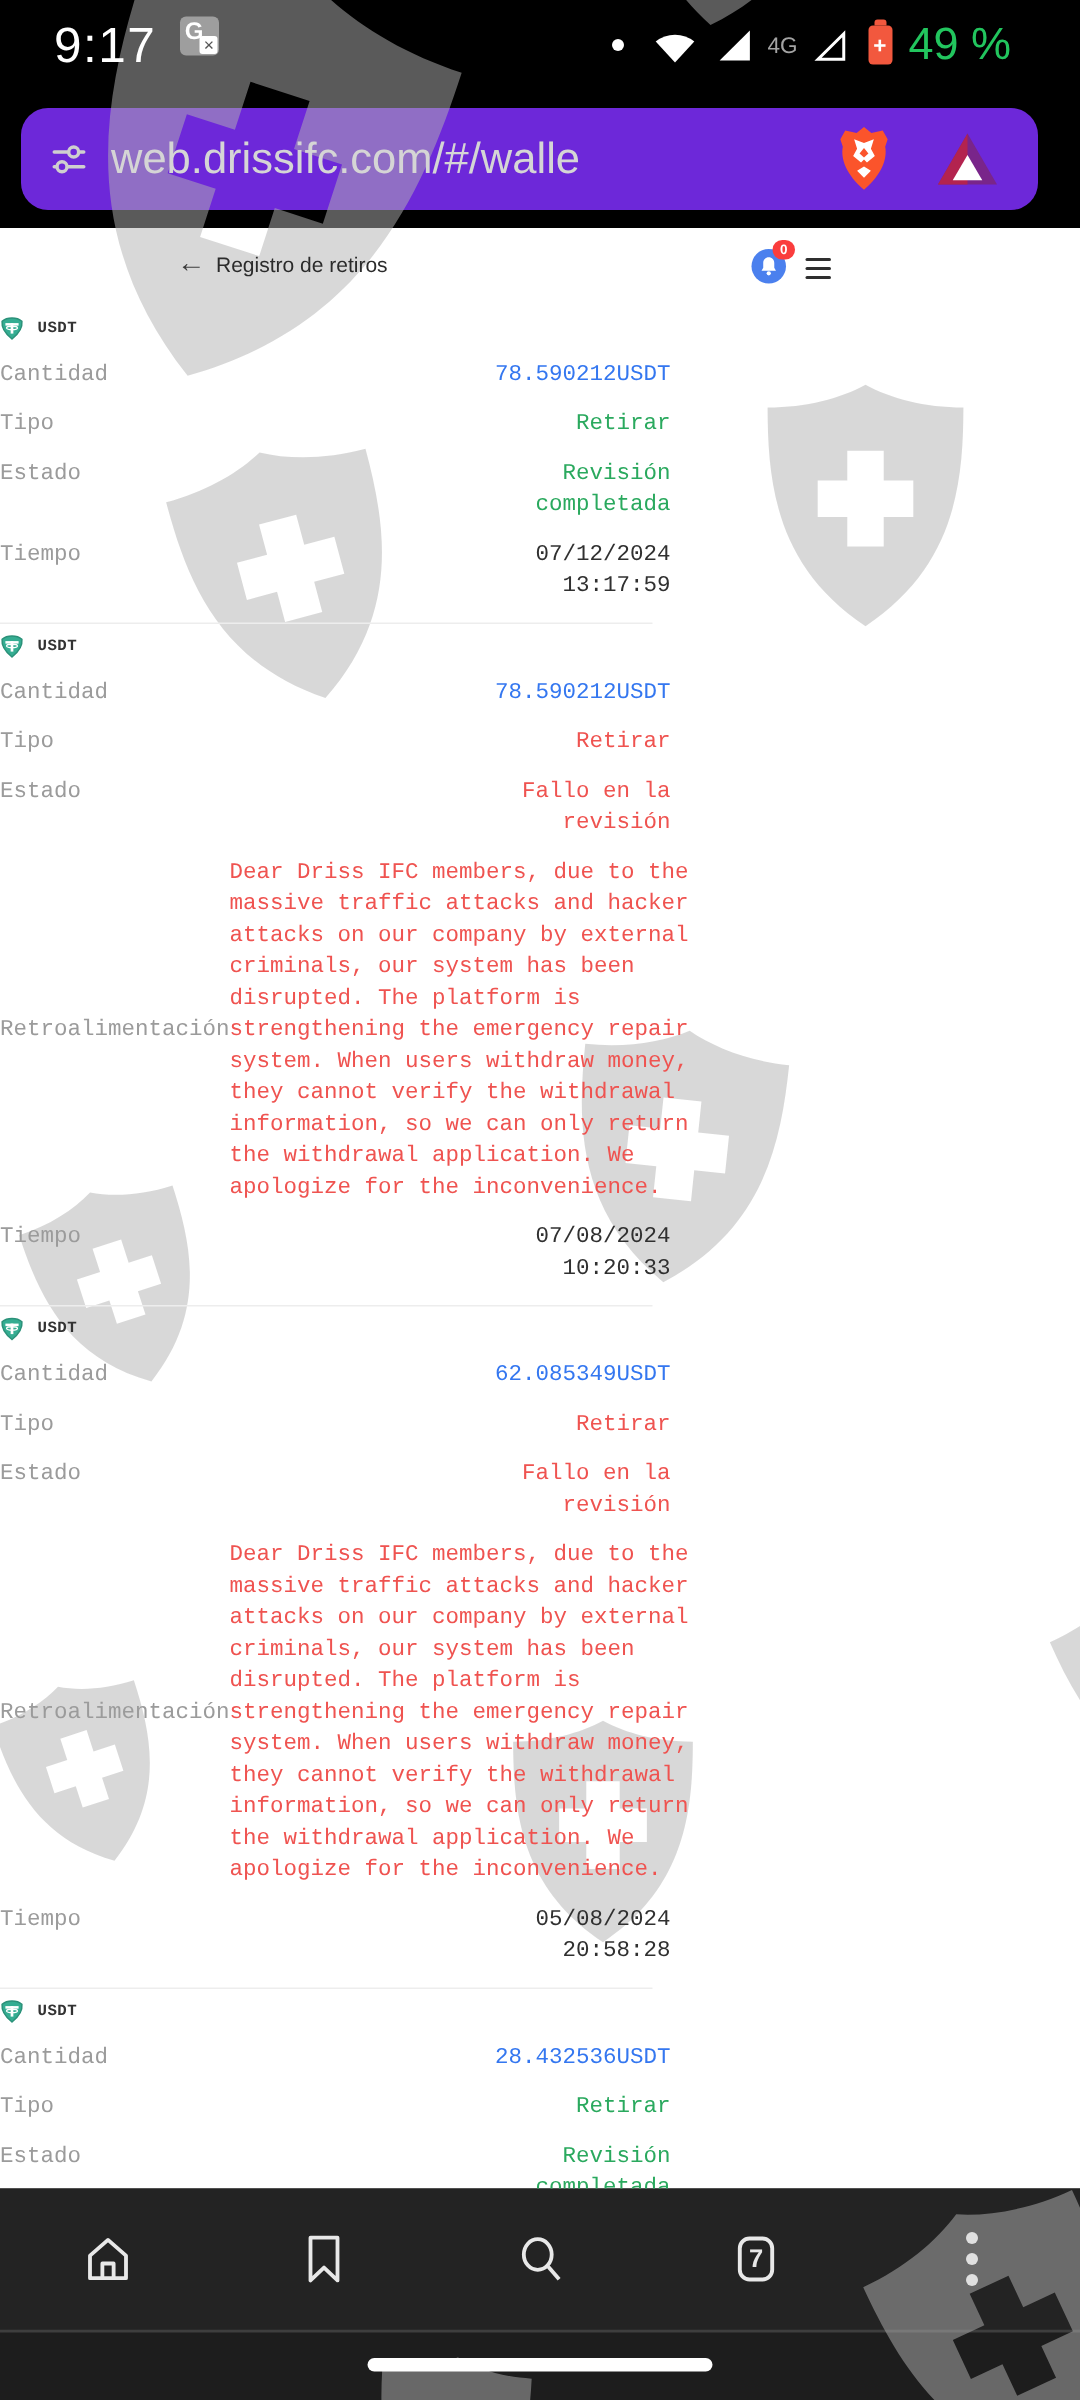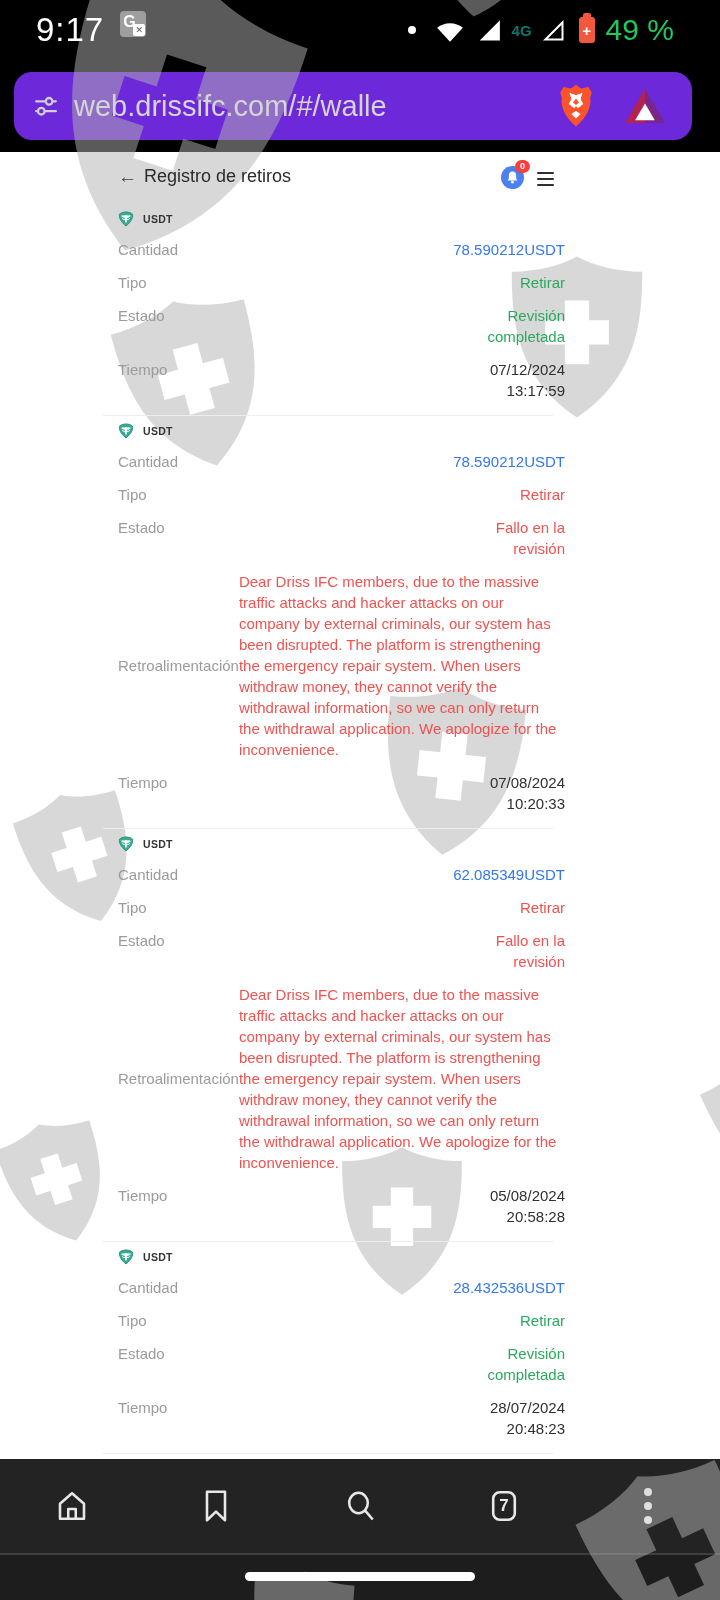--- a/index.html
+++ b/index.html
@@ -8,49 +8,49 @@
   
   .statusbar{position:absolute;left:0;top:0;width:720px;height:60px;display:flex;align-items:center;}
   .sb-left{display:flex;align-items:flex-start;margin-left:36px;gap:16px;position:relative;z-index:10;}
   .sb-time{color:#fff;font-size:33px;font-weight:500;letter-spacing:1px;}
   .tr-icon{width:26px;height:26px;background:#9e9e9e;border-radius:4px;position:relative;}
   .tr-g{position:absolute;left:3px;top:2px;color:#fff;font-size:16px;font-weight:bold;}
   .tr-sq{position:absolute;right:1px;bottom:1px;width:12px;height:12px;background:#fff;border-radius:2px;
          display:flex;align-items:center;justify-content:center;font-size:9px;color:#555;}
   .sb-right{display:flex;align-items:center;margin-left:auto;margin-right:46px;gap:9px;position:relative;z-index:10;}
   .sb-dot{width:8px;height:8px;border-radius:50%;background:#fff;margin-right:8px;}
-  .sb-4g{color:#0f766e;font-size:15px;font-weight:bold;}
+  .sb-4g{color:#a3a3a3;font-size:15px;font-weight:normal;}
   .battery{width:16px;height:26px;background:#f2583e;border-radius:3px;position:relative;margin-left:4px;
            display:flex;align-items:center;justify-content:center;}
   .battery:before{content:"";position:absolute;top:-4px;left:4px;width:8px;height:4px;background:#f2583e;border-radius:2px 2px 0 0;}
   .battery span{color:#fff;font-size:15px;font-weight:bold;line-height:1;}
   .sb-pct{color:#22c55e;font-size:30px;margin-left:2px;}
   
   .urlrow{position:absolute;left:0;top:60px;width:720px;height:92px;}
   .urlbar{position:absolute;left:14px;top:12px;width:678px;height:68px;background:#6d28d9;border-radius:18px;
           display:flex;align-items:center;}
   .urlbar > *{position:relative;z-index:10;}
   .tune{margin-left:18px;}
   .urltext{color:#d5d5d5;font-size:29px;margin-left:14px;white-space:nowrap;overflow:hidden;flex:1;}
   .brave{margin-right:28px;}
   .bat{margin-right:26px;}
   
   .page{position:absolute;left:0;top:152px;width:720px;height:1307px;background:#fff;overflow:hidden;}
   .pheader{position:relative;height:52px;}
   .pheader-left{position:absolute;left:118px;top:14px;display:flex;align-items:center;gap:7px;z-index:10;}
   .backarrow{font-size:19px;color:#3c3c3c;line-height:1;}
-  .ptitle{font-size:18px;color:#2b2b2b;}
+  .ptitle{font-size:14px;color:#2b2b2b;}
   .bell{position:absolute;left:501px;top:14px;width:23px;height:23px;border-radius:50%;background:#4b80ee;z-index:10;}
   .bell svg{position:absolute;left:3px;top:3px;}
   .badge{position:absolute;left:515px;top:8px;min-width:13px;height:13px;border-radius:7px;background:#fa3d3d;
          color:#fff;font-size:9px;font-weight:bold;text-align:center;line-height:13px;z-index:11;padding:0 1px;}
   .burger{position:absolute;left:537px;top:20px;width:17px;z-index:10;}
   .burger div{height:2px;background:#2f2f2f;margin-bottom:4px;border-radius:1px;}
   
-  .cards{margin-left:118px;width:447px;}
+  .cards{width:447px;font-family:Liberation Mono, monospace;}
   .usdt-row{display:flex;align-items:center;gap:9px;margin-top:7px;position:relative;z-index:10;}
   .usdt-label{font-size:10.5px;font-weight:600;color:#333;letter-spacing:.3px;}
   .row{display:flex;margin-top:12px;font-size:15px;line-height:21px;position:relative;z-index:10;}
   .lab{color:#9b9b9b;}
   .val{margin-left:auto;text-align:right;}
   .wrapval .val{flex:0 0 122px;margin-left:auto;text-align:right;}
   .fb-row{display:flex;align-items:center;margin-top:12px;font-size:15px;line-height:21px;position:relative;z-index:10;}
   .fb-row .lab{flex:0 0 101px;white-space:nowrap;}
   .fb-row .val{flex:0 0 324px;margin-left:0;text-align:left;}
   .divider{border-top:1px solid #ededed;margin-top:14px;margin-left:-15px;width:450px;position:relative;z-index:10;}

